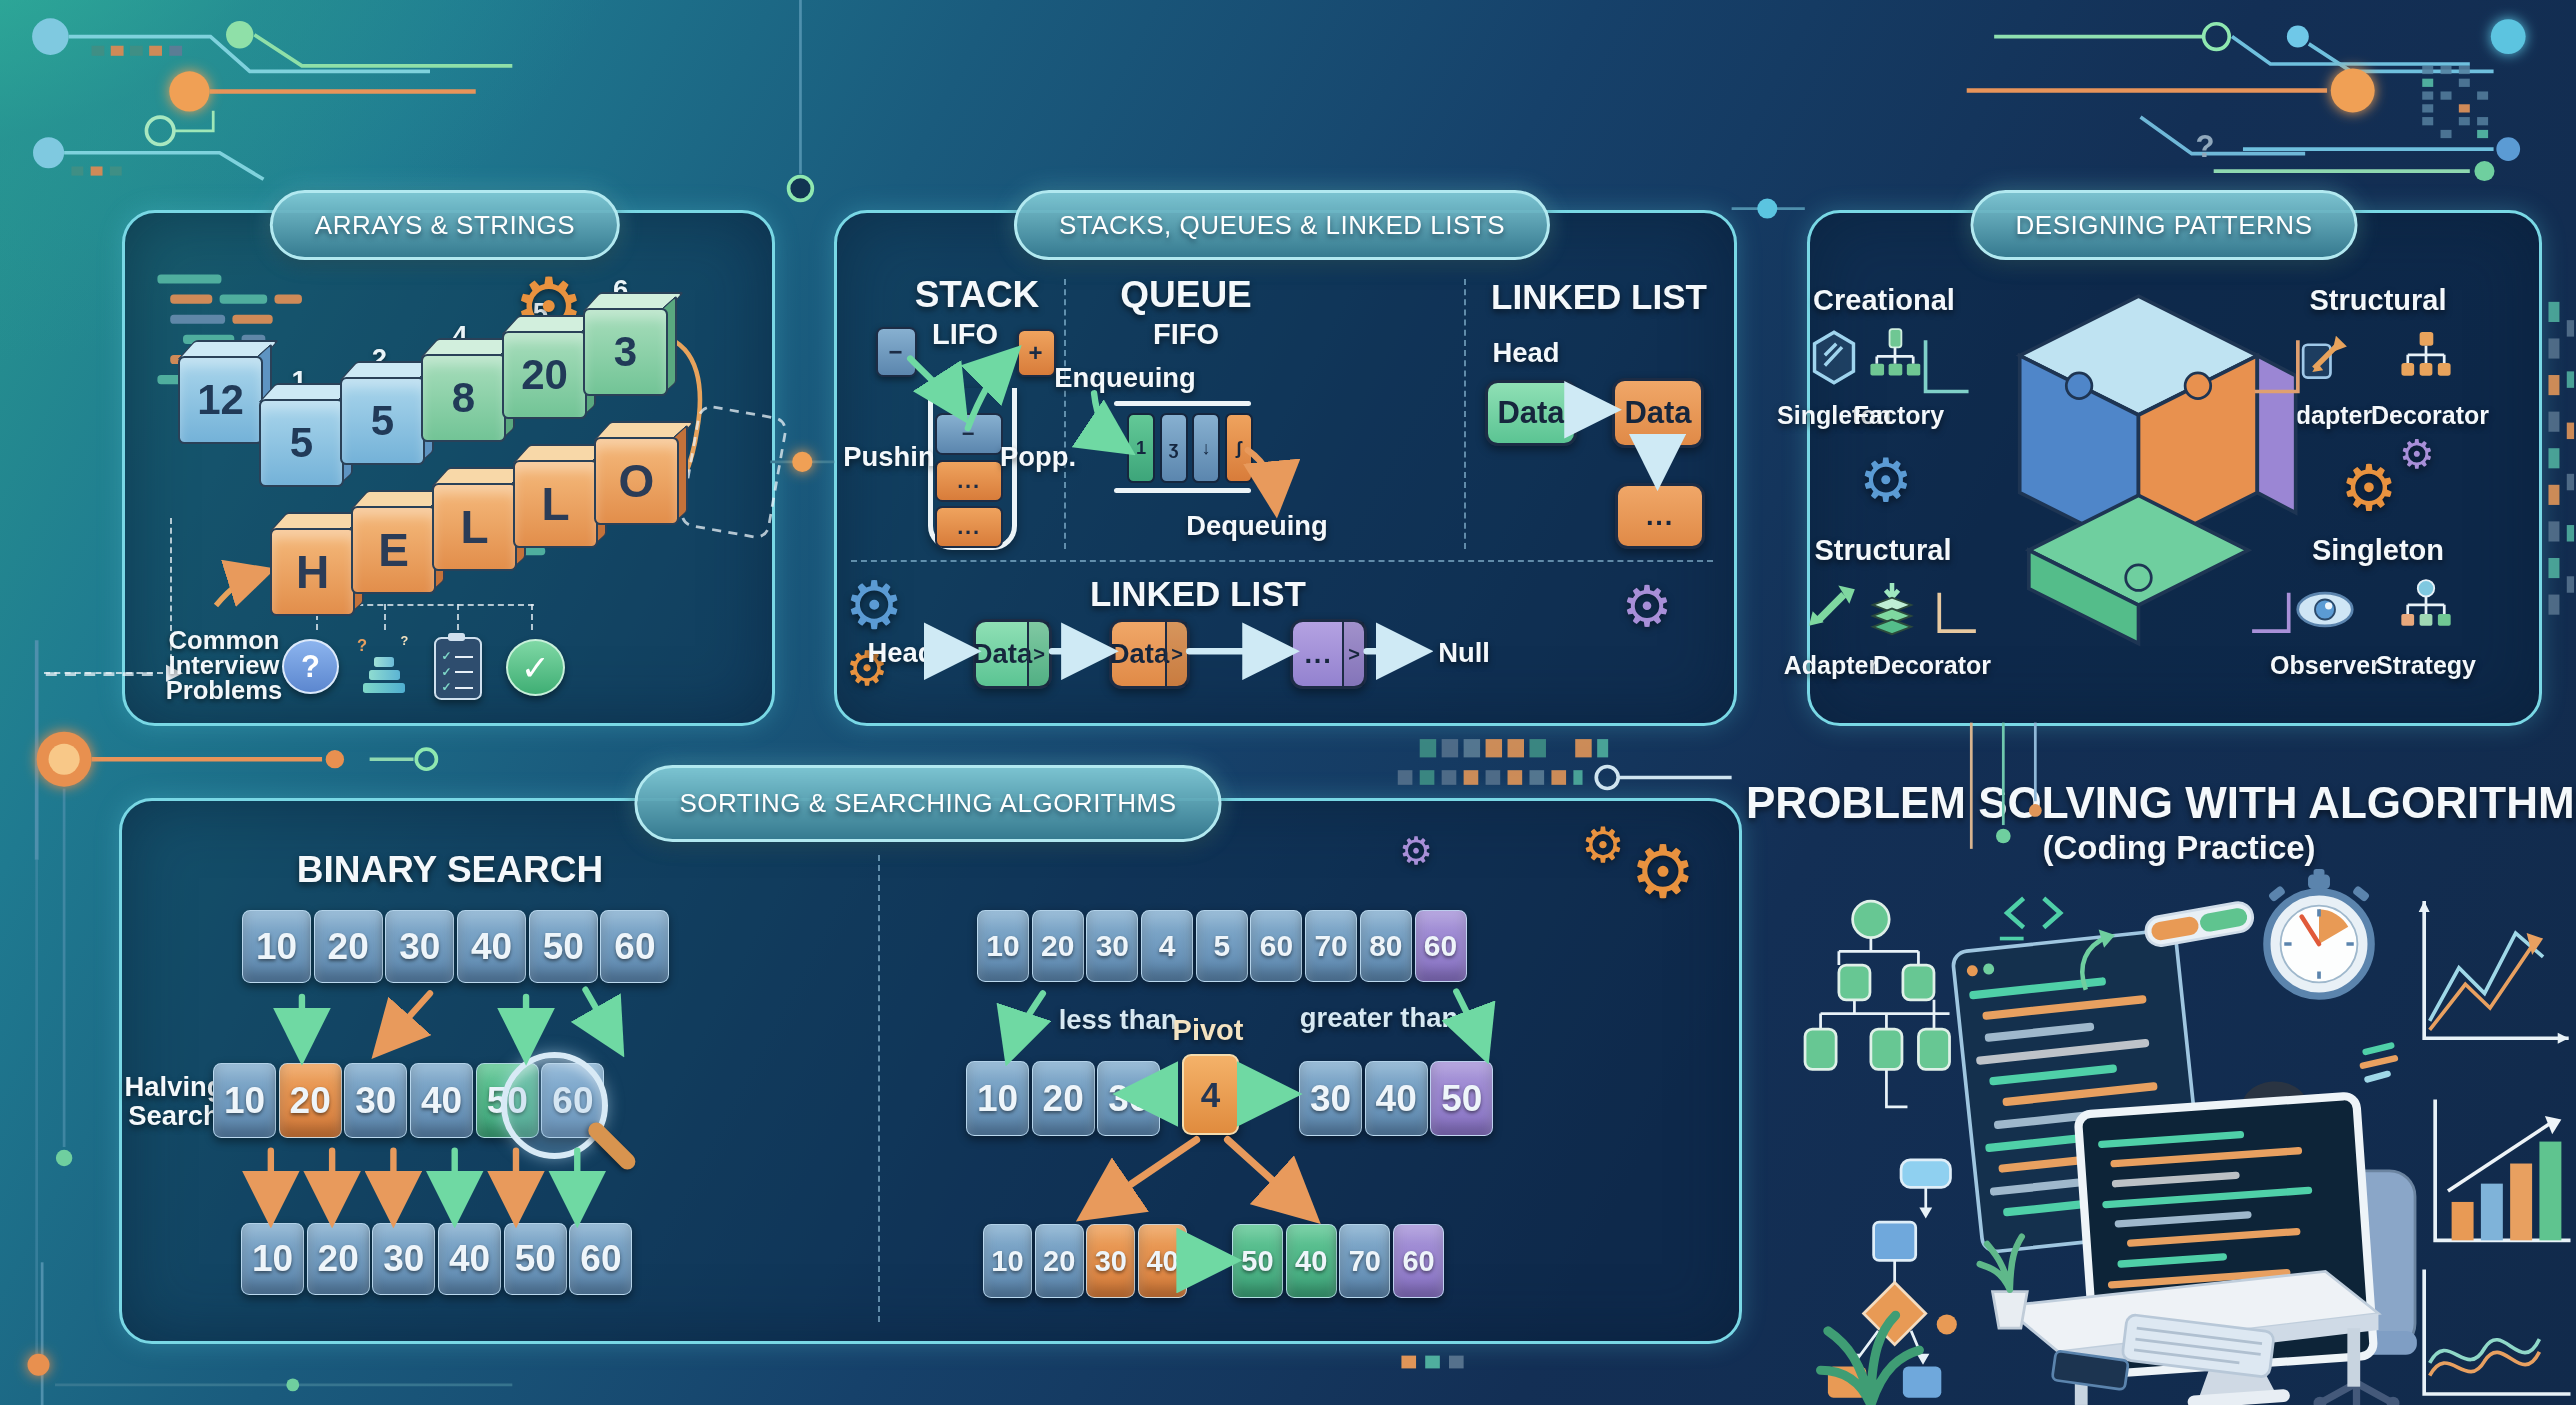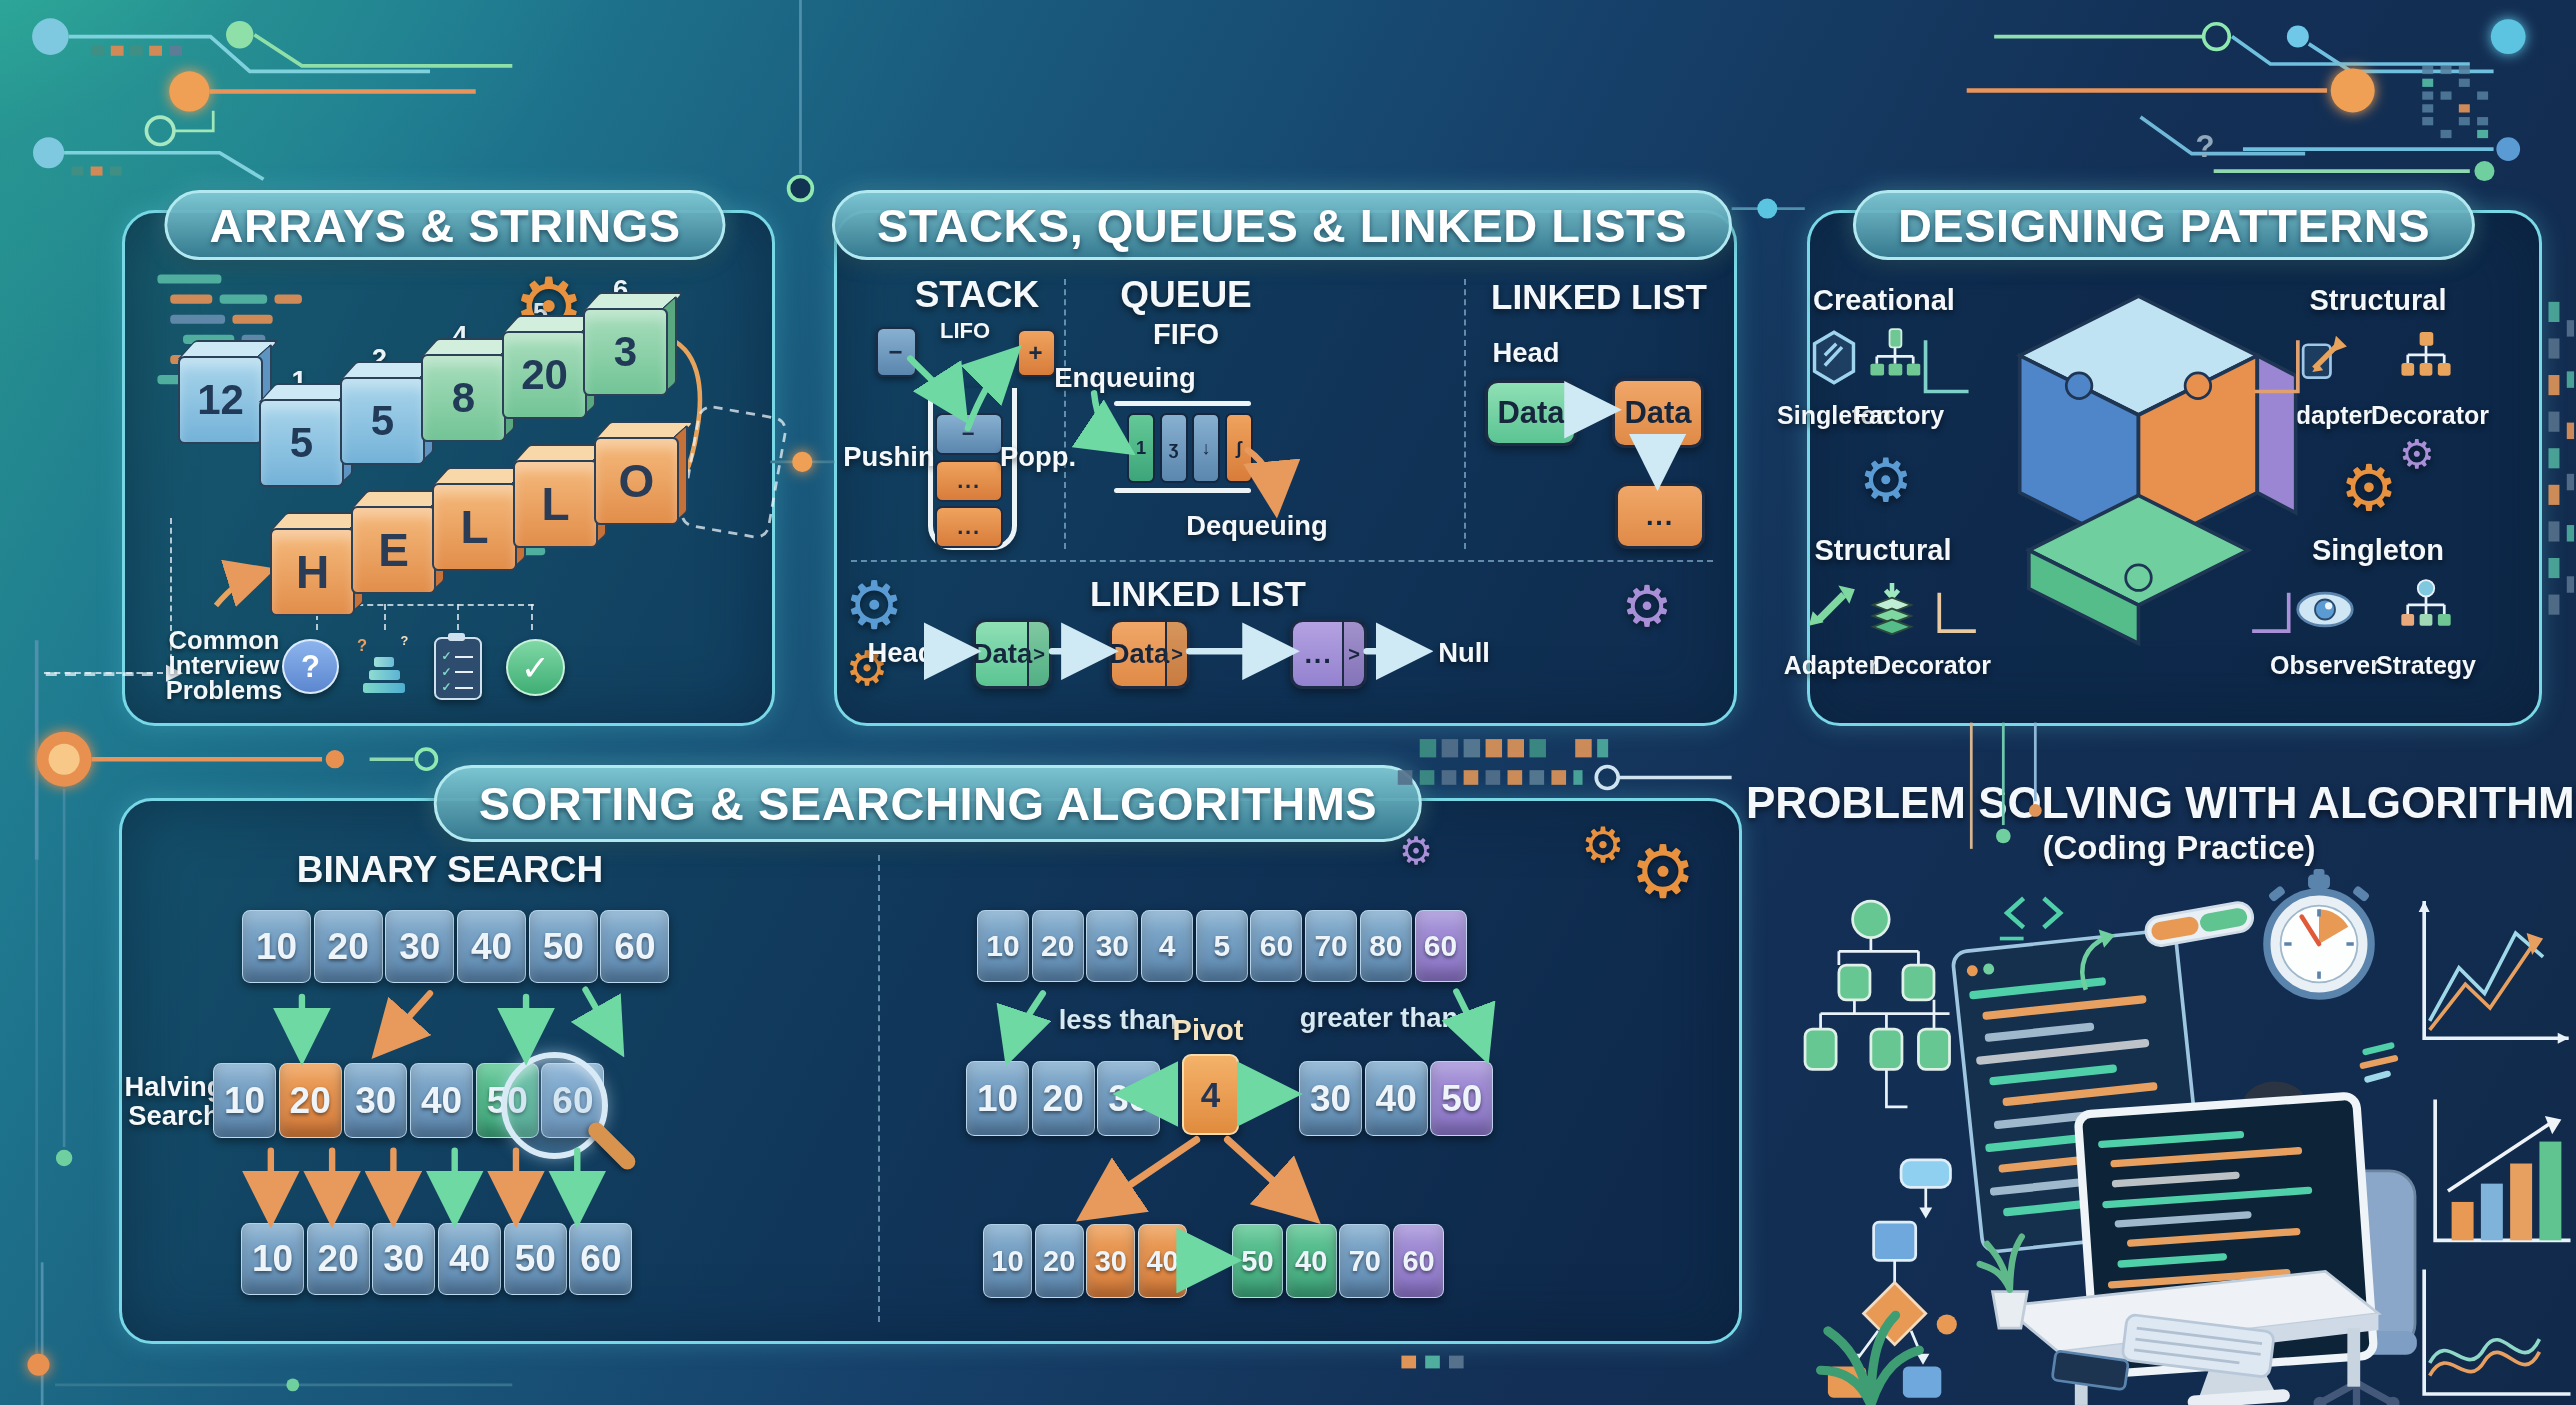--- a/index.html
+++ b/index.html
@@ -6,21 +6,21 @@
   #stage{position:relative;width:2576px;height:1405px;overflow:hidden;
     font-family:"Liberation Sans",sans-serif;
     background:
       radial-gradient(1098px 732px at -5% -10%, rgba(52,190,160,.85) 0%, rgba(40,150,150,.45) 40%, rgba(0,0,0,0) 70%),
       linear-gradient(118deg, #28988f 0%, #1f7a90 14%, #1a5b7d 30%, #16416a 48%, #132f55 68%, #112a4b 100%);}
   .panel{position:absolute;border:3.7px solid #79d8e5;border-radius:33px;background:rgba(9,36,64,.45);
     box-shadow:0 0 24px rgba(90,200,220,.30), inset 0 0 64px rgba(8,28,52,.5);}
   .pill{position:absolute;transform:translateX(-50%);height:64px;display:flex;align-items:center;justify-content:center;
     padding:0 42px;border:3.7px solid #b2e9f0;border-radius:38px;white-space:nowrap;
     background:linear-gradient(180deg,rgba(128,201,213,.95),rgba(56,126,147,.95));
-    color:#fff;font-weight:700;font-size:47px;letter-spacing:0.5px;
+    color:#fff;font-weight:400;font-size:26px;letter-spacing:0.5px;
     box-shadow:0 5.5px 16.5px rgba(0,0,0,.35),0 0 22px rgba(120,220,235,.4);text-shadow:0 2.7px 5.5px rgba(8,30,50,.55);}
   .h1,.lb{position:absolute;transform:translateX(-50%);color:#f4f8fb;font-weight:700;white-space:nowrap;
     text-shadow:0 2.7px 6.4px rgba(0,0,0,.55);}
   .row{position:absolute;display:flex;gap:2.7px;}
   .col{position:absolute;display:flex;flex-direction:column;gap:4.6px;}
   .cell{display:flex;align-items:center;justify-content:center;font-weight:700;color:#eef5fa;border-radius:8.2px;
     border:1.8px solid rgba(200,228,246,.8);
     box-shadow:inset 0 11px 12.8px rgba(255,255,255,.16), inset 0 -11px 12.8px rgba(0,0,0,.22), 0 3.7px 8.2px rgba(0,0,0,.4);
     text-shadow:0 1.8px 3.7px rgba(0,0,0,.5);}
   .cell.c-blue,.stack-cell.c-blue,.q-cell.c-blue{background:linear-gradient(180deg,#87b0d0,#5b86ae);}
@@ -221,21 +221,21 @@
   <span class="gear" style="left:549px;top:307px;font-size:79px;color:#e8923f;">⚙</span>
   <span class="gear" style="left:580px;top:357px;font-size:49px;color:#5b9bd4;">⚙</span>
 
   <div class="pill" style="left:1282px;top:190px;">STACKS, QUEUES &amp; LINKED LISTS</div>
 
   <div class="dashv" style="left:1064px;top:279px;height:270px;"></div>
   <div class="dashv" style="left:1464px;top:279px;height:270px;"></div>
   <div class="dashh" style="left:851px;top:560px;width:862px;"></div>
 
   <div class="h1" style="left:965px;top:274px;font-size:37px;margin-left:12px;">STACK</div>
-  <div class="lb" style="left:965px;top:318px;font-size:22px;">LIFO</div>
+  <div class="lb" style="left:965px;top:318px;font-size:29px;">LIFO</div>
   <div class="mini c-blue stack-cell" style="left:876px;top:327px;width:37px;height:46px;">−</div>
   <div class="mini c-orange stack-cell" style="left:1017px;top:329px;width:35px;height:44px;">+</div>
   <div class="ubox"></div>
   <div class="col" style="left:935px;top:413px;">
 
   <div class="stack-cell c-blue">−</div>
       <div class="stack-cell c-orange">...</div>
       <div class="stack-cell c-orange">...</div>
     </div>
   <div class="lb" style="left:889px;top:441px;font-size:27.4px;">Pushin</div>

